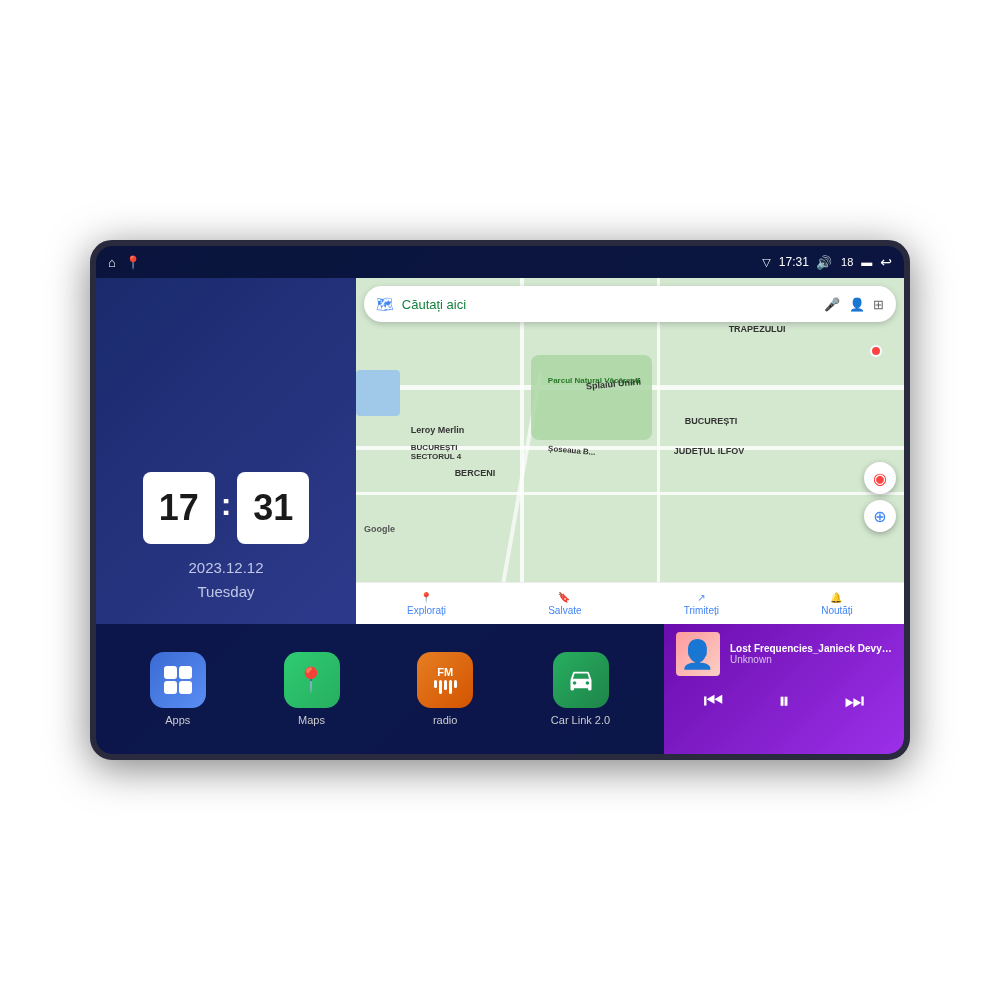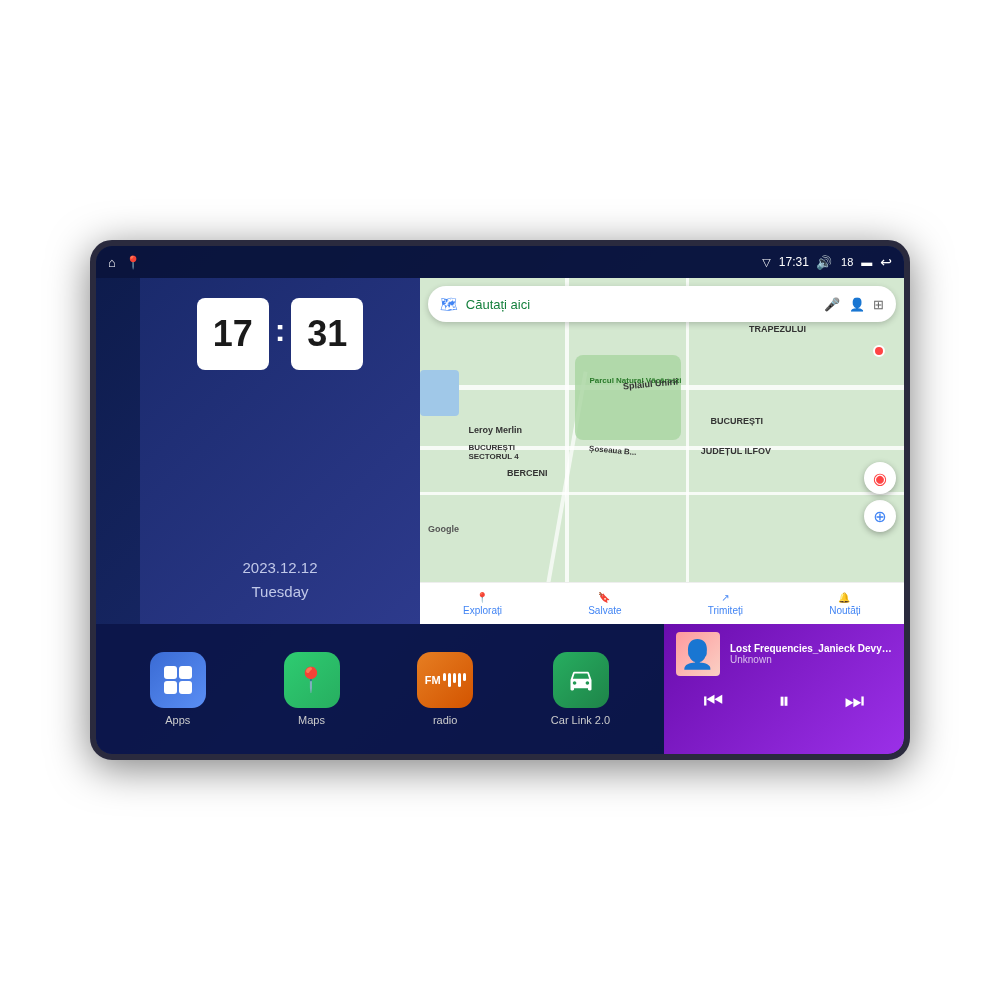--- a/index.html
+++ b/index.html
@@ -80,30 +80,29 @@
 
     
     .top-section {
       display: flex;
       flex: 1;
       overflow: hidden;
     }
 
     
     .clock-panel {
-      width: 280px;
+      width: 260px;
       flex-shrink: 0;
       background: linear-gradient(135deg, #1a2a6c 0%, #2d3a8c 100%);
       display: flex;
       flex-direction: column;
       align-items: center;
-      justify-content: space-between;
+      justify-content: flex-end;
       padding: 20px;
       gap: 12px;
-      margin-left: 44px;
     }
 
     .clock-display {
       display: flex;
       gap: 6px;
       align-items: center;
     }
 
     .clock-block {
       background: #fff;
@@ -432,21 +431,21 @@
       height: 28px;
     }
     .apps-grid-dot {
       background: #fff;
       border-radius: 3px;
     }
 
     
     .radio-icon-inner {
       display: flex;
-      flex-direction: row;
+      flex-direction: column;
       align-items: center;
       gap: 2px;
     }
     .radio-fm-text {
       font-size: 11px;
       font-weight: bold;
       color: #fff;
       line-height: 1;
     }
     .radio-lines {

